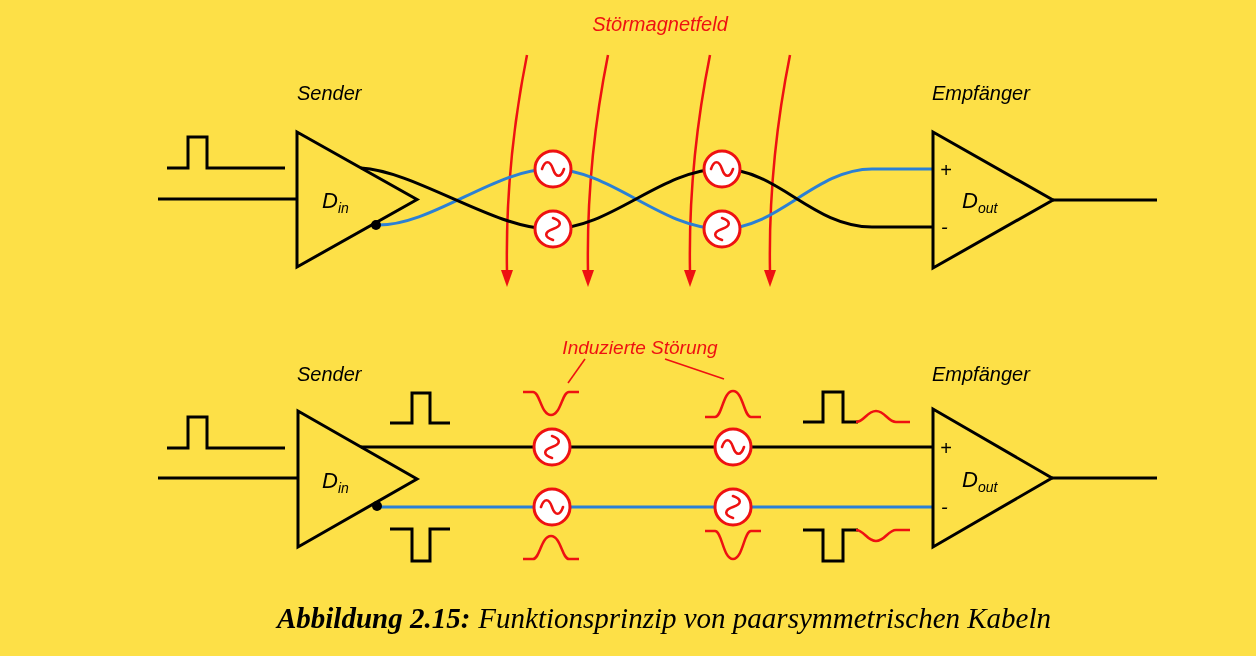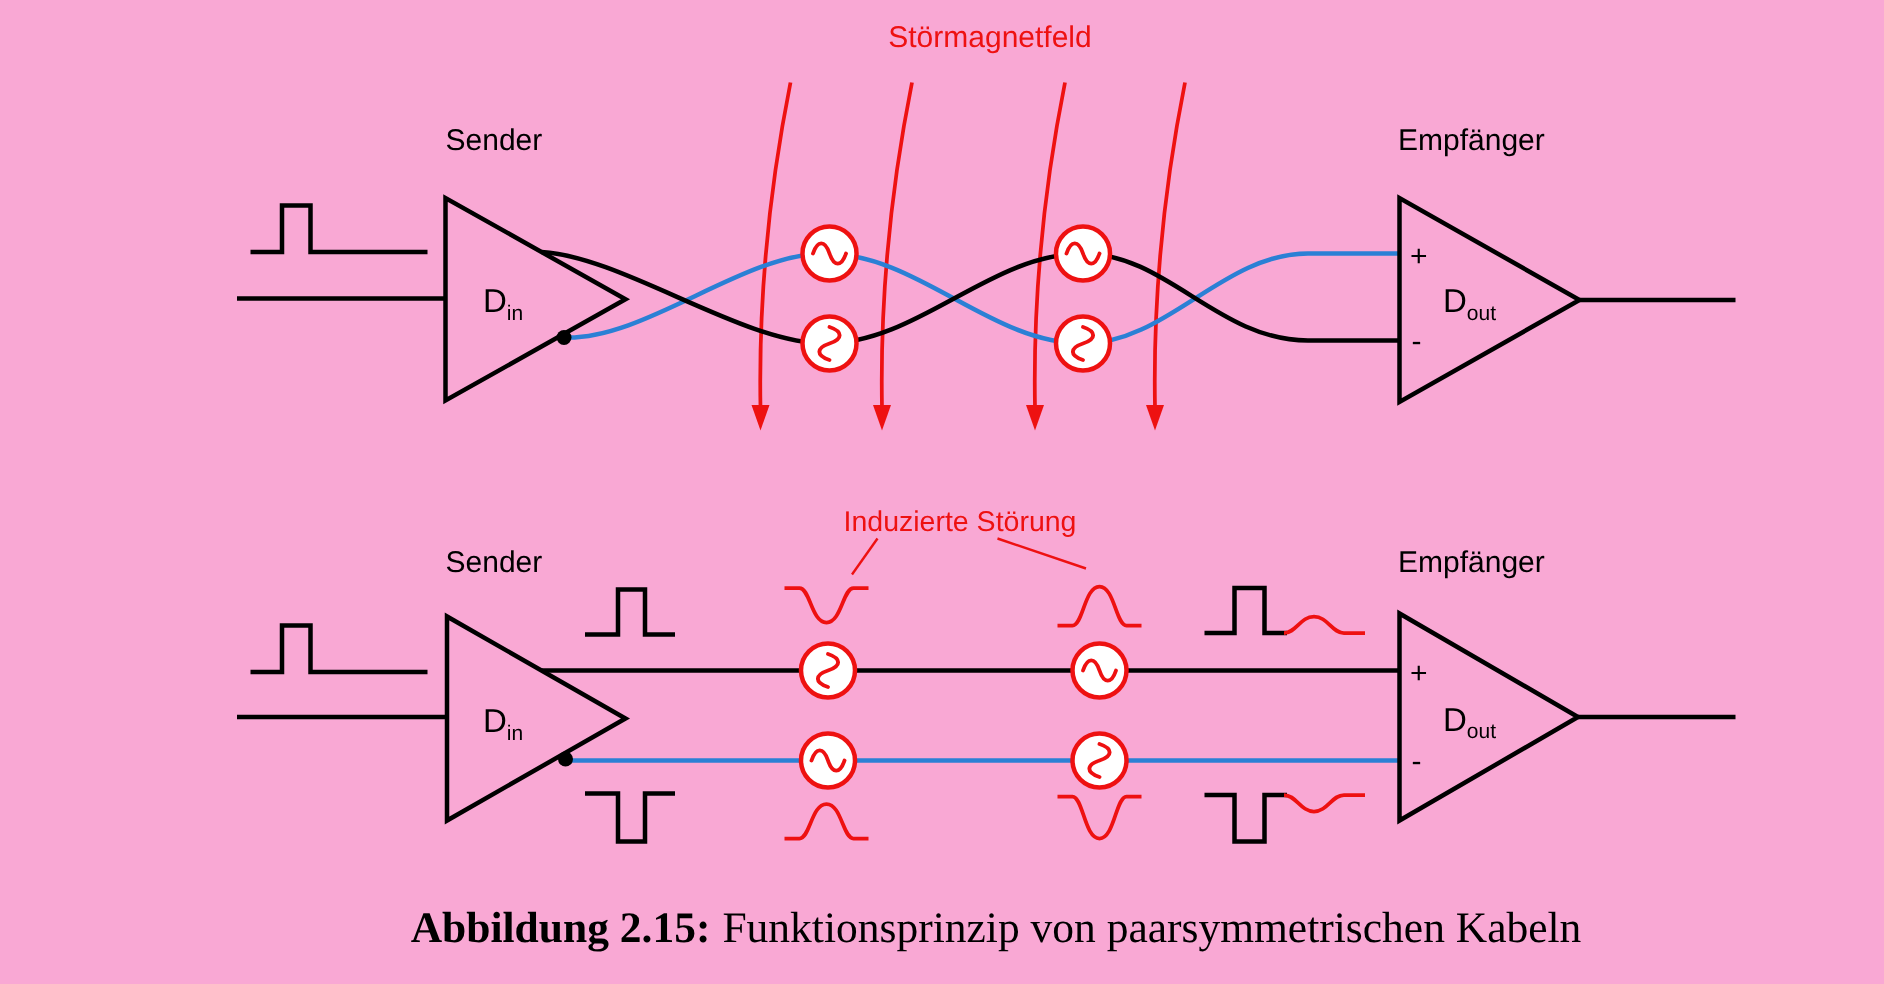--- a/index.html
+++ b/index.html
@@ -1,18 +1,19 @@
 <!DOCTYPE html>
 <html style="--red: #ee1111; --blue: #2b80d5; --black: #000000;"><head>
 <meta charset="utf-8">
 <style>
   html,body{margin:0;padding:0;background:#ffffff;}
   #figure-canvas{
-    position:relative;width:1256px;height:656px;background:#f9a8d4;overflow:hidden;
+    position:relative;width:1256px;height:656px;background:#fde047;overflow:hidden;
     font-family:"Liberation Sans",sans-serif;
+    font-style:italic;
   }
   svg{display:block;}
   .stroke-black{stroke:var(--black,#000000);}
   .stroke-blue{stroke:var(--blue,#2b80d5);}
   .stroke-red{stroke:var(--red,#ee1111);}
   .fill-red{fill:var(--red,#ee1111);}
   .nofill{fill:none;}
   .w3{stroke-width:3;}
   .w25{stroke-width:2.5;}
   .label{font-family:"Liberation Sans",sans-serif;font-size:20px;fill:#000000;}

